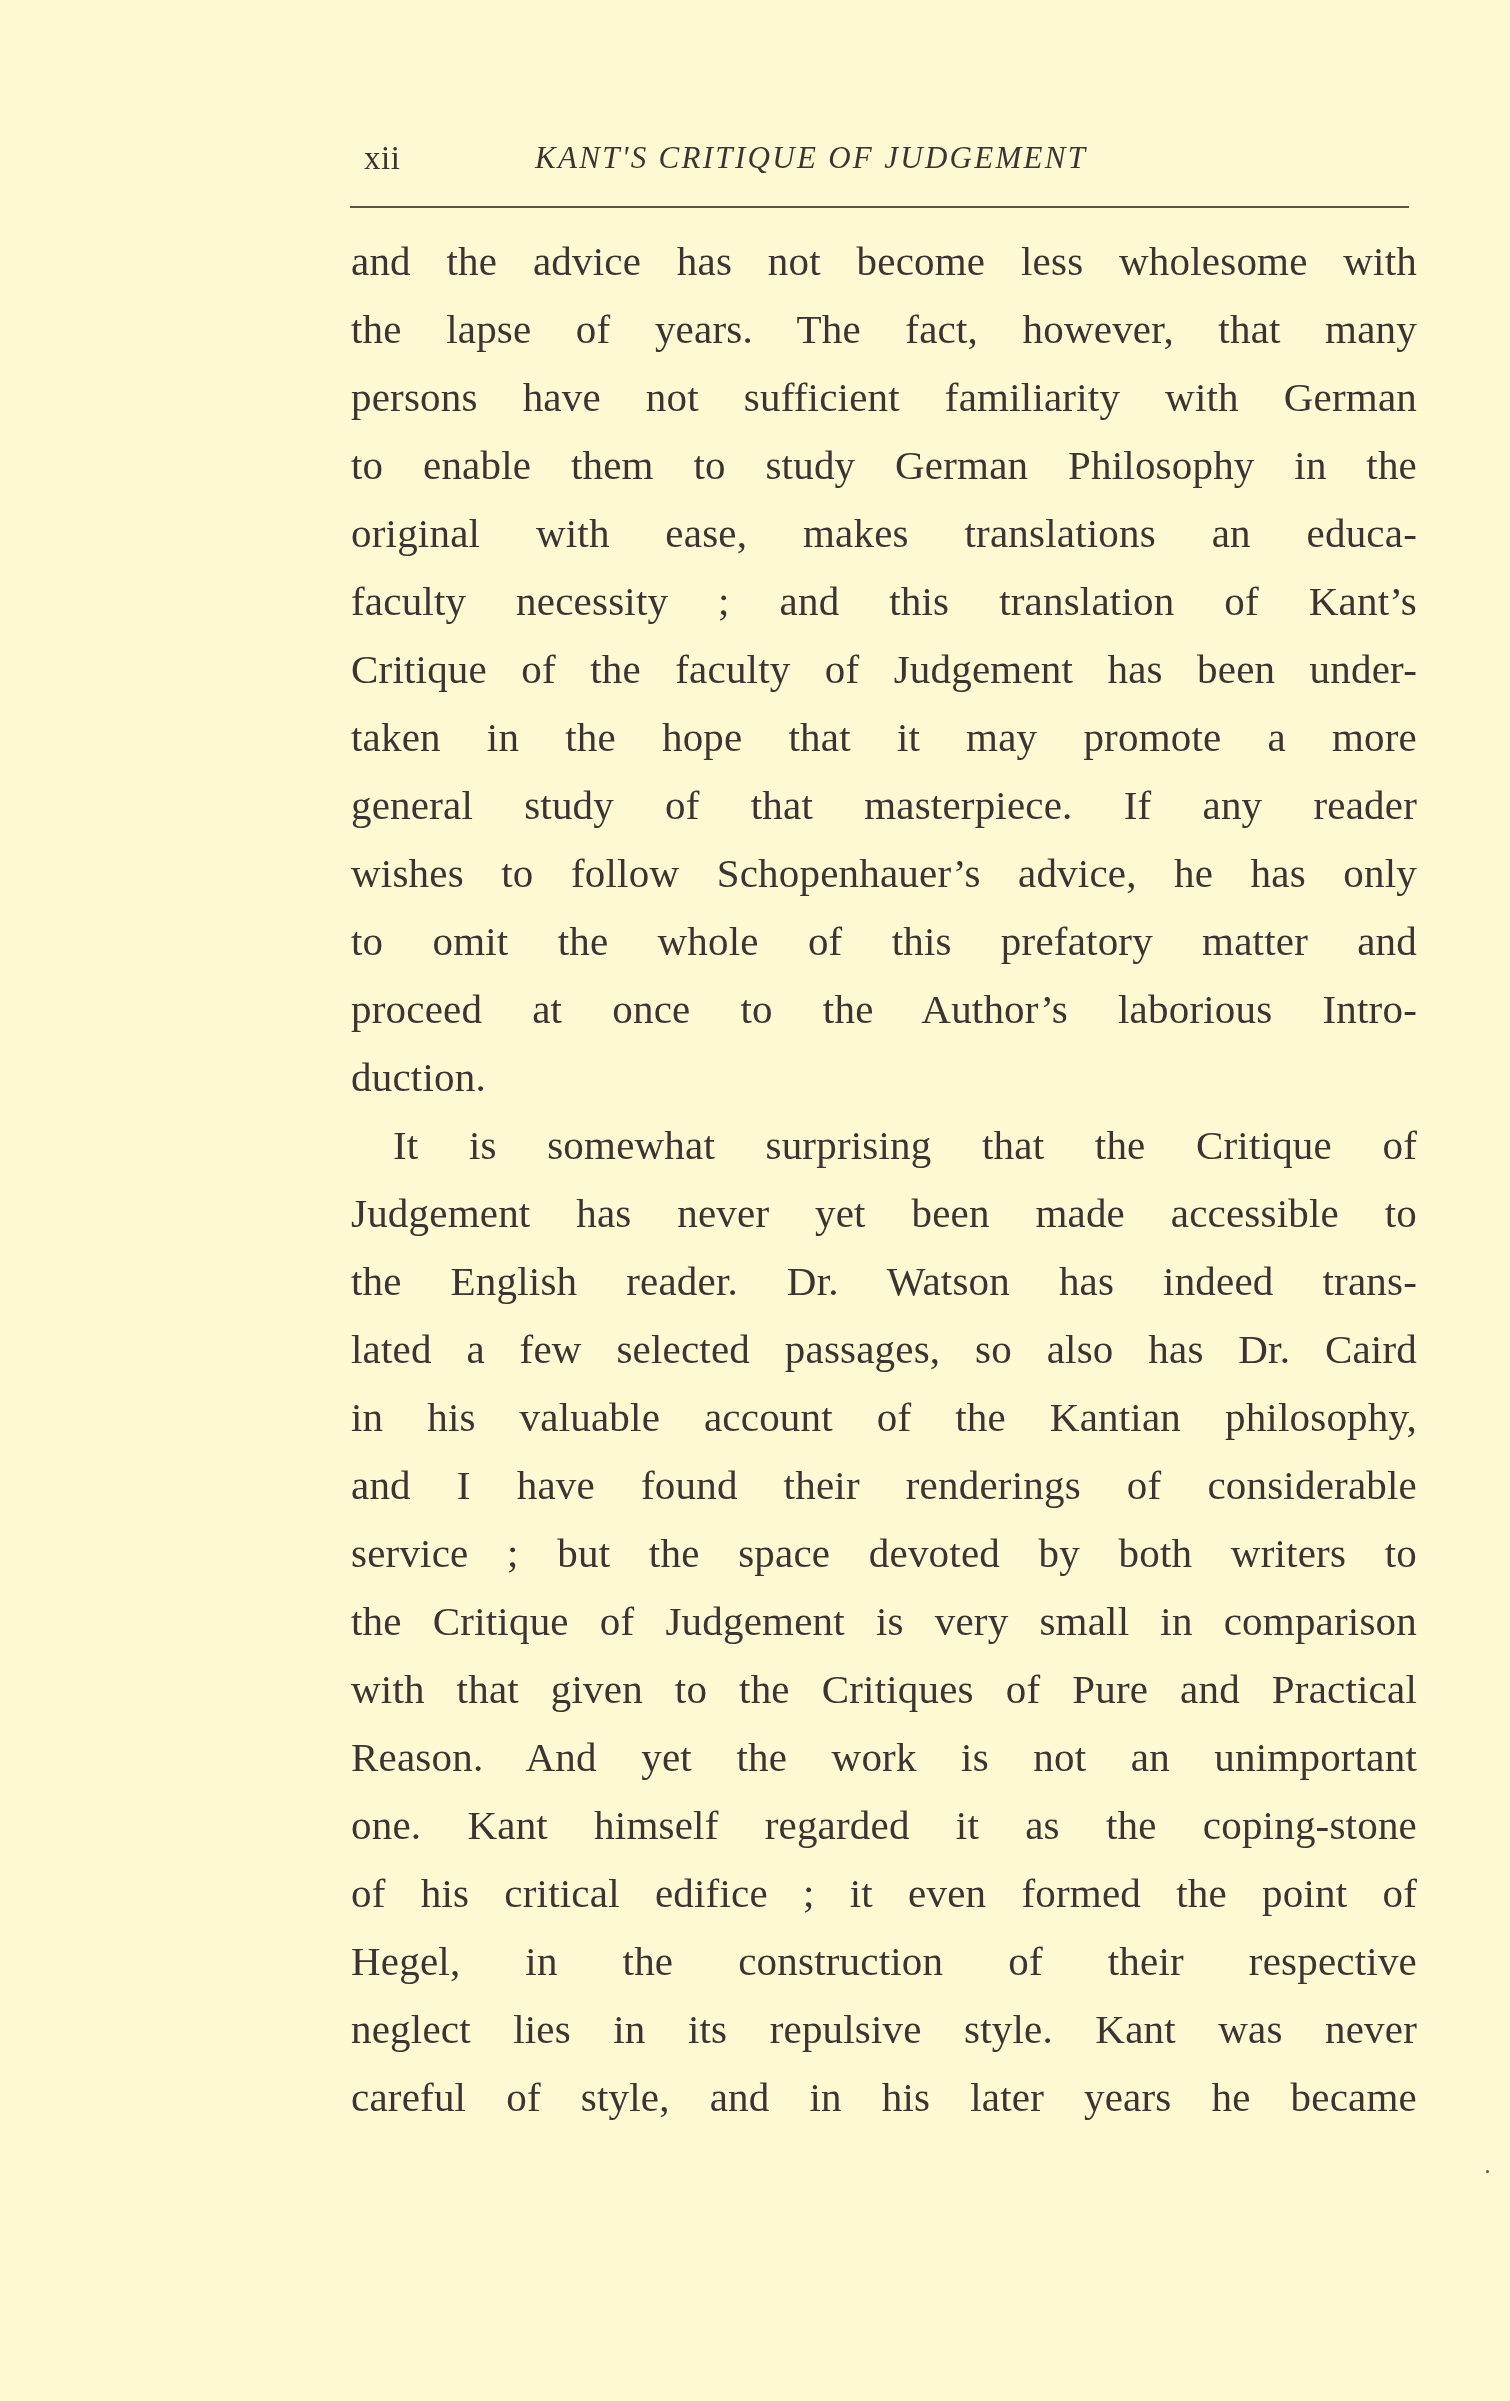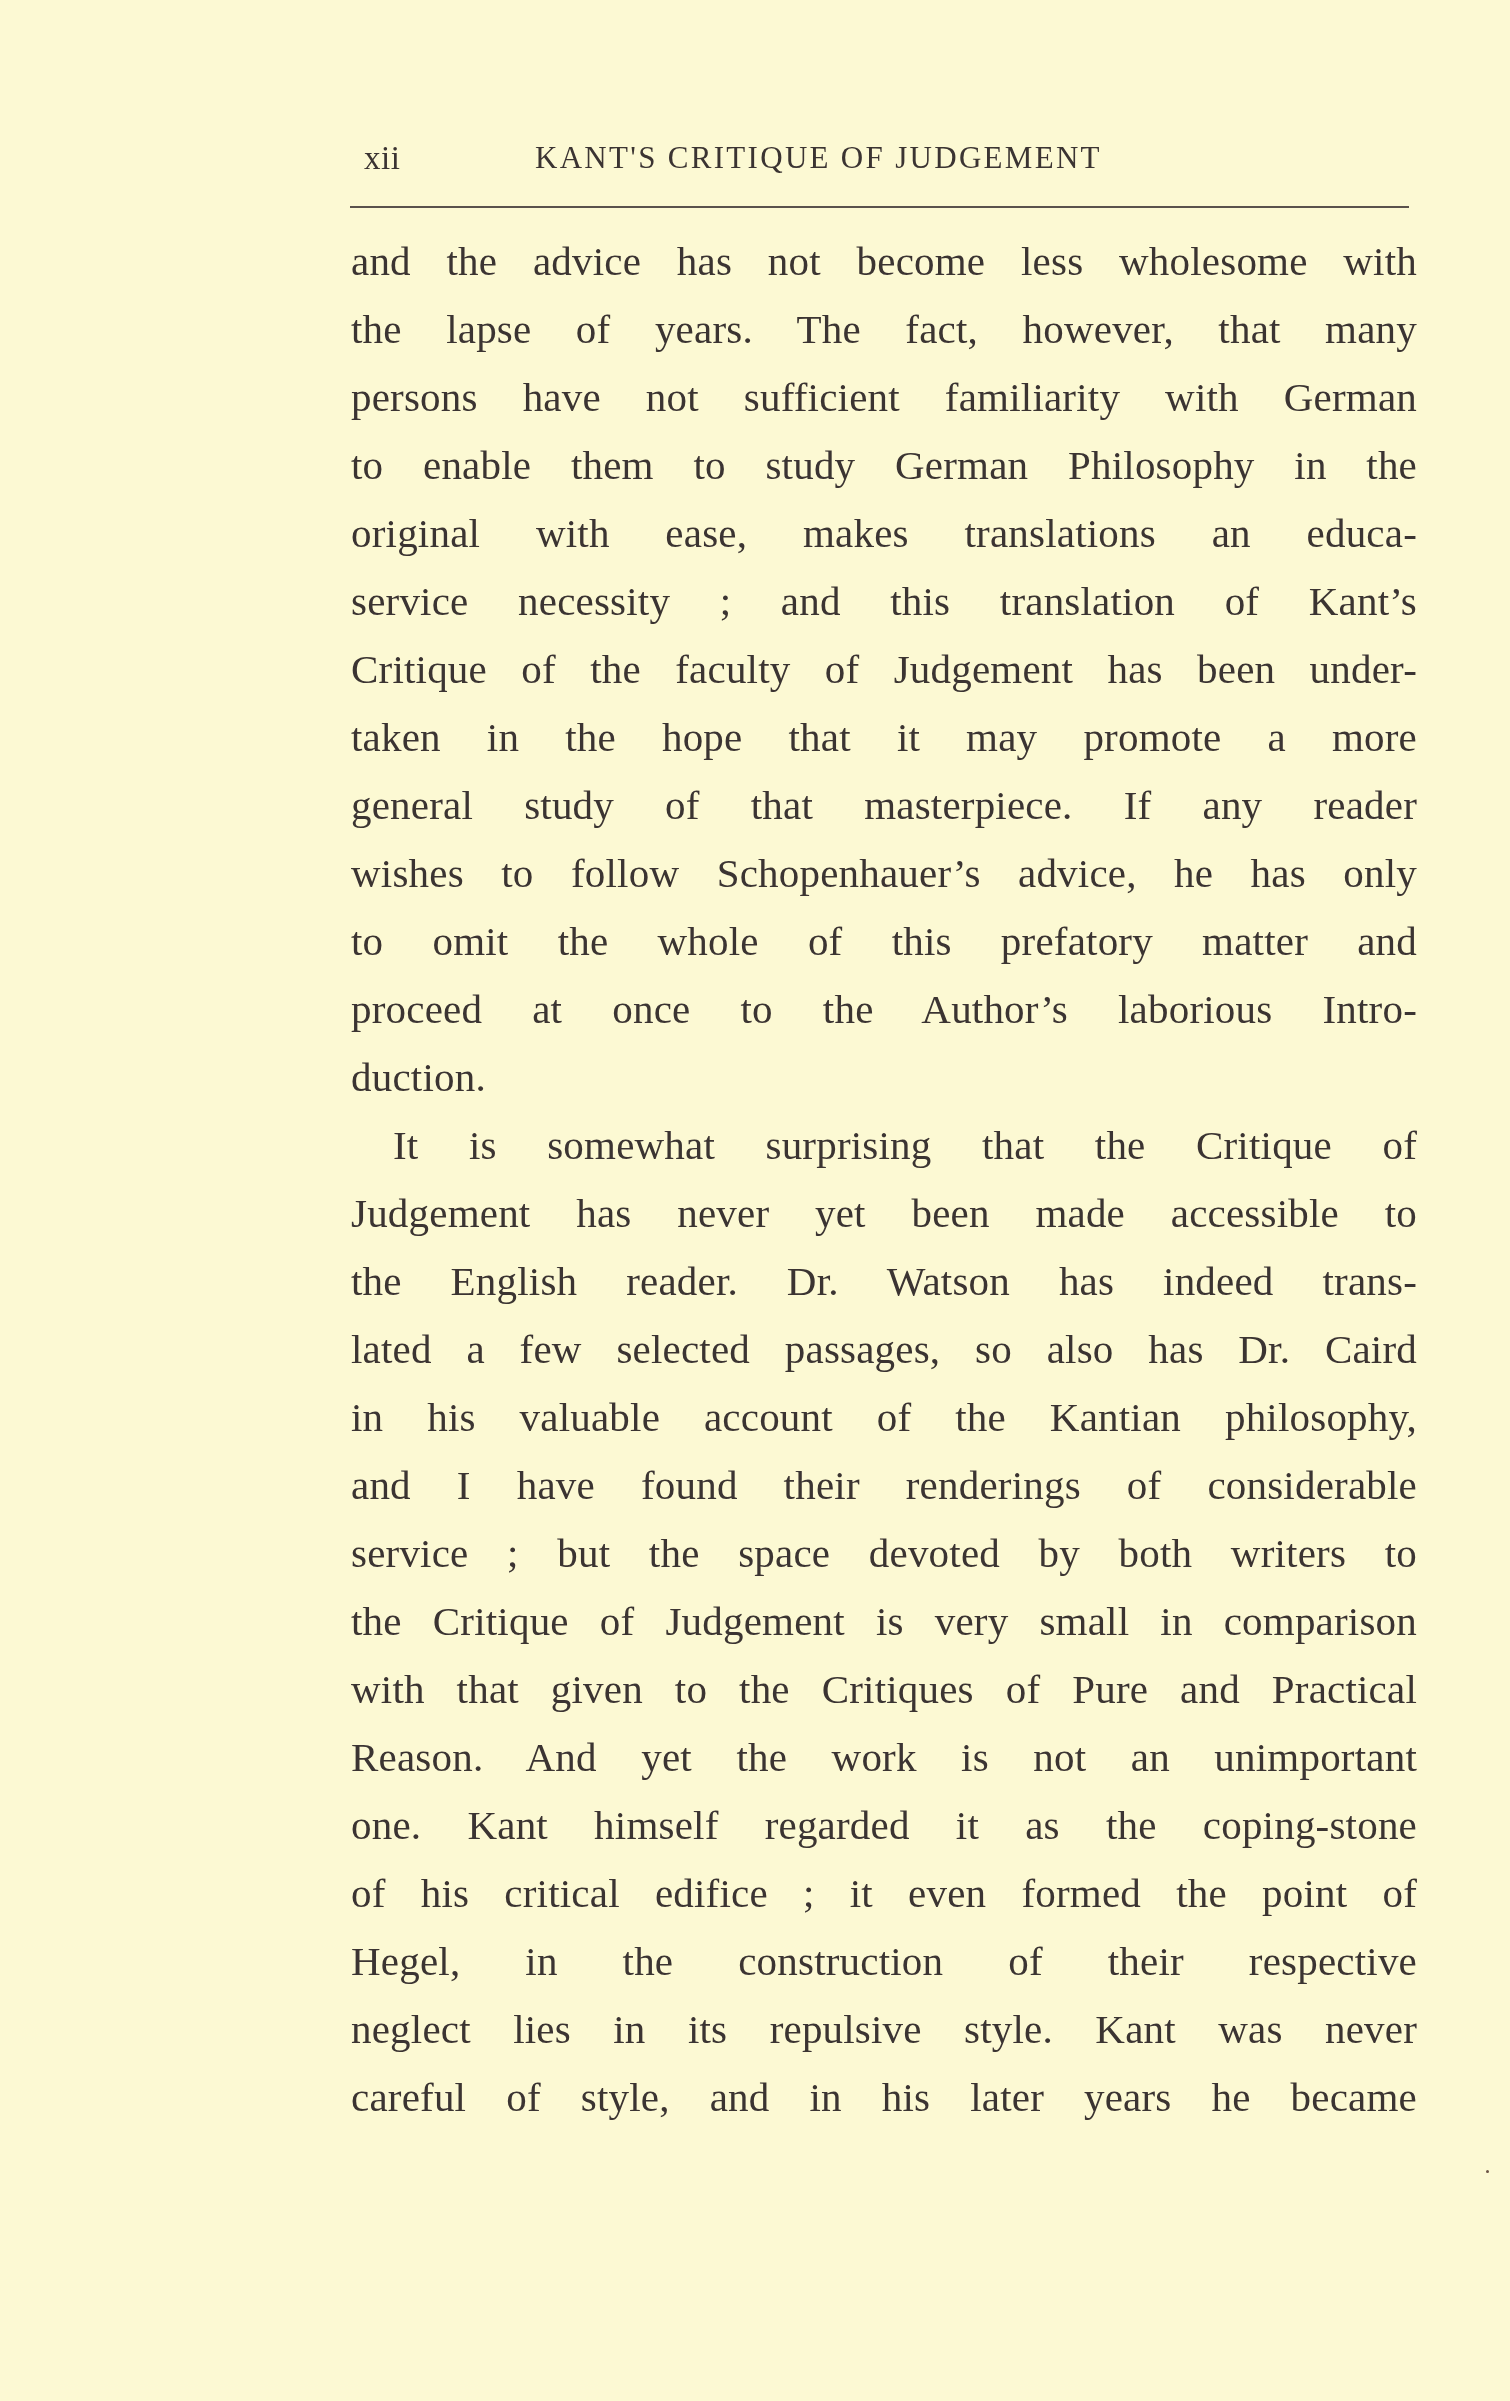--- a/index.html
+++ b/index.html
@@ -13,21 +13,21 @@
   .page { position:absolute; left:0; top:0; width:1510px; height:2401px; }
   .running-head {
     position:absolute; left:364px; top:135px; width:1060px; height:46px;
   }
   .folio {
     position:absolute; left:0; top:0;
     font-size:33px; line-height:46px; letter-spacing:0.6px;
   }
   .head-title {
     position:absolute; left:171px; top:0; width:720px;
-    font-size:31px; line-height:46px;
+    font-style:italic; font-size:31px; line-height:46px;
     letter-spacing:2.3px; white-space:nowrap;
   }
   .rule {
     position:absolute; left:350px; top:206px; width:1059px; height:1.7px;
     background:#5a524c;
   }
   .body-text {
     position:absolute; left:351px; top:227px; width:1066px;
     font-size:41px; line-height:68px;
   }
@@ -54,21 +54,21 @@
   </div>
 
   <div class="rule"></div>
 
   <div class="body-text">
     <span class="line">and the advice has not become less wholesome with</span>
     <span class="line">the lapse of years. The fact, however, that many</span>
     <span class="line">persons have not sufficient familiarity with German</span>
     <span class="line">to enable them to study German Philosophy in the</span>
     <span class="line">original with ease, makes translations an educa-</span>
-    <span class="line">service necessity ; and this translation of Kant’s</span>
+    <span class="line">faculty necessity ; and this translation of Kant’s</span>
     <span class="line">Critique of the faculty of Judgement has been under-</span>
     <span class="line">taken in the hope that it may promote a more</span>
     <span class="line">general study of that masterpiece. If any reader</span>
     <span class="line">wishes to follow Schopenhauer’s advice, he has only</span>
     <span class="line">to omit the whole of this prefatory matter and</span>
     <span class="line">proceed at once to the Author’s laborious Intro-</span>
     <span class="line last">duction.</span>
     <span class="line indent">It is somewhat surprising that the Critique of</span>
     <span class="line">Judgement has never yet been made accessible to</span>
     <span class="line">the English reader. Dr. Watson has indeed trans-</span>

